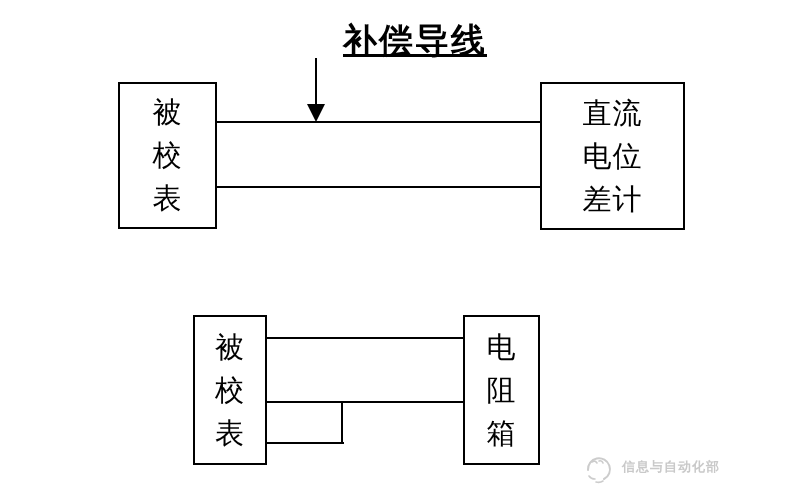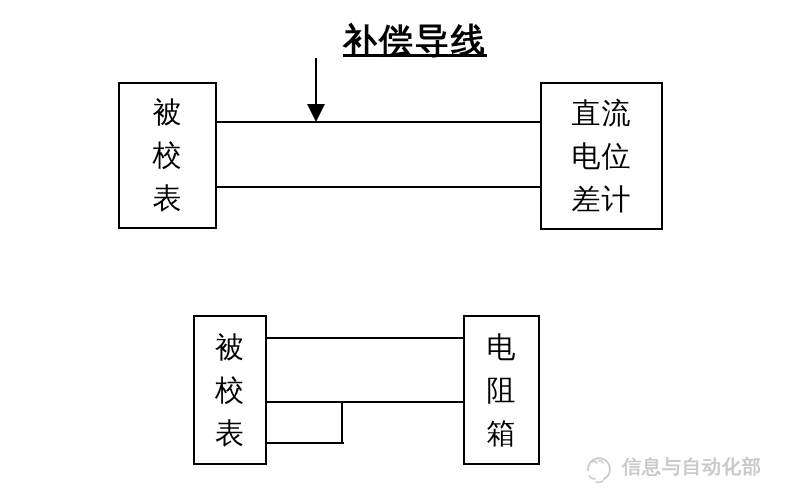--- a/index.html
+++ b/index.html
@@ -75,29 +75,29 @@
     top: 450px;
     display: flex;
     align-items: center;
     gap: 8px;
   }
   .watermark-logo {
     width: 32px;
     height: 34px;
   }
   .watermark-text {
-    font-size: 19px;
+    font-size: 13px;
     font-weight: bold;
     color: var(--watermark-gray, #c9c9c9);
     letter-spacing: 1px;
     white-space: nowrap;
   }
   
   #box-top-left     { left: 118px; top: 82px;  width: 99px;  height: 147px; }
-  #box-top-right    { left: 540px; top: 82px;  width: 123px; height: 148px; }
+  #box-top-right    { left: 540px; top: 82px;  width: 145px; height: 148px; }
   #box-bottom-left  { left: 193px; top: 315px; width: 74px;  height: 150px; }
   #box-bottom-right { left: 463px; top: 315px; width: 77px;  height: 150px; }
   
   #wire-top-1 { left: 217px; top: 121px; width: 323px; height: 2px; }
   #wire-top-2 { left: 217px; top: 186px; width: 323px; height: 2px; }
   
   #wire-bot-1   { left: 267px; top: 337px; width: 196px; height: 2px; }
   #wire-bot-2   { left: 267px; top: 401px; width: 196px; height: 2px; }
   #wire-stub-h  { left: 267px; top: 442px; width: 77px;  height: 2px; }
   #wire-stub-v  { left: 341px; top: 401px; width: 2px;   height: 43px; }

